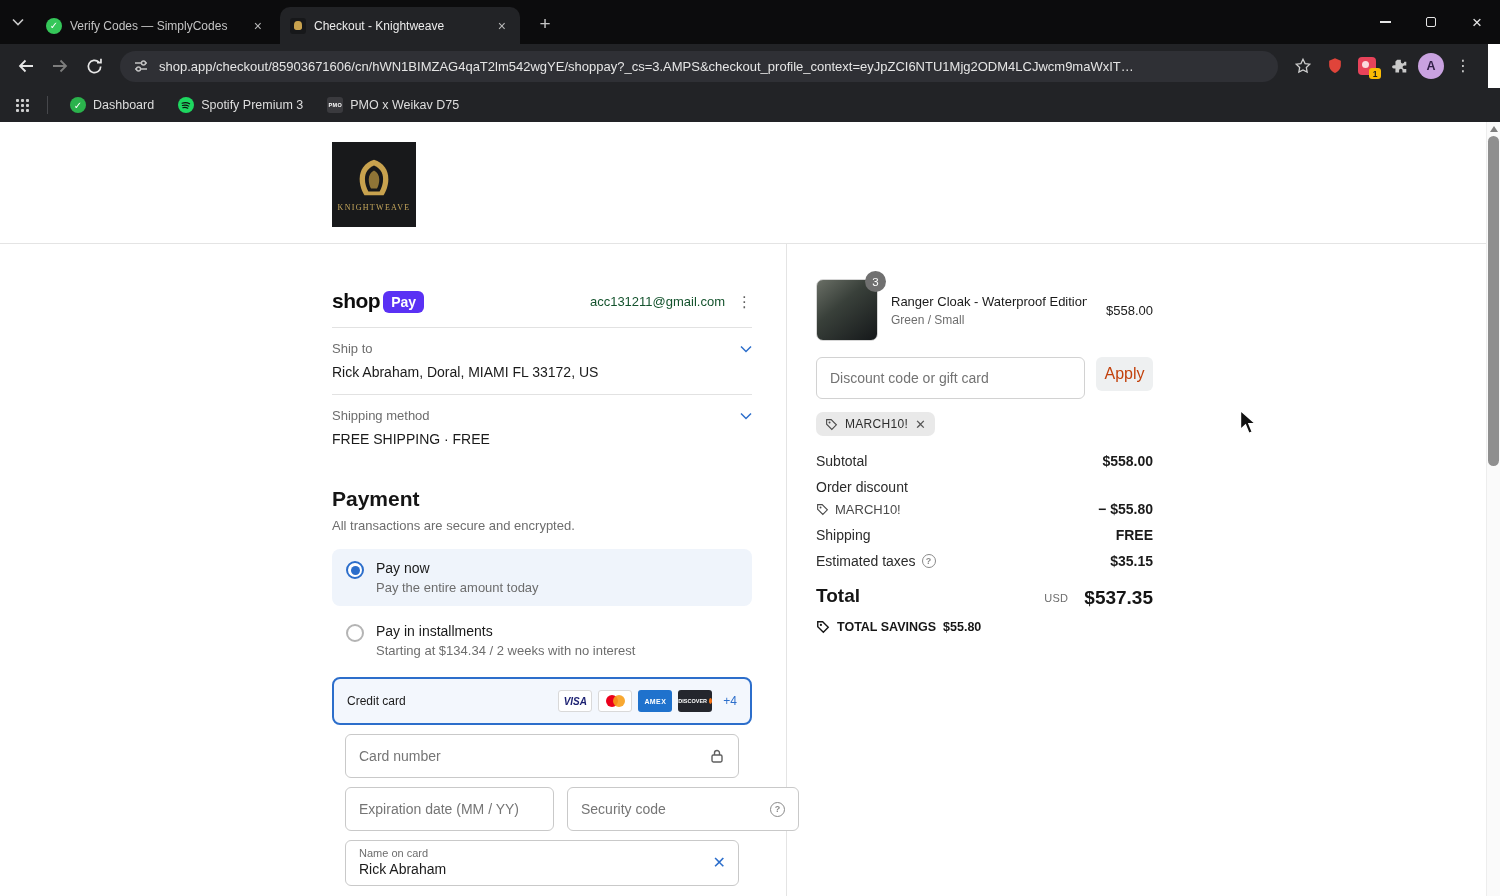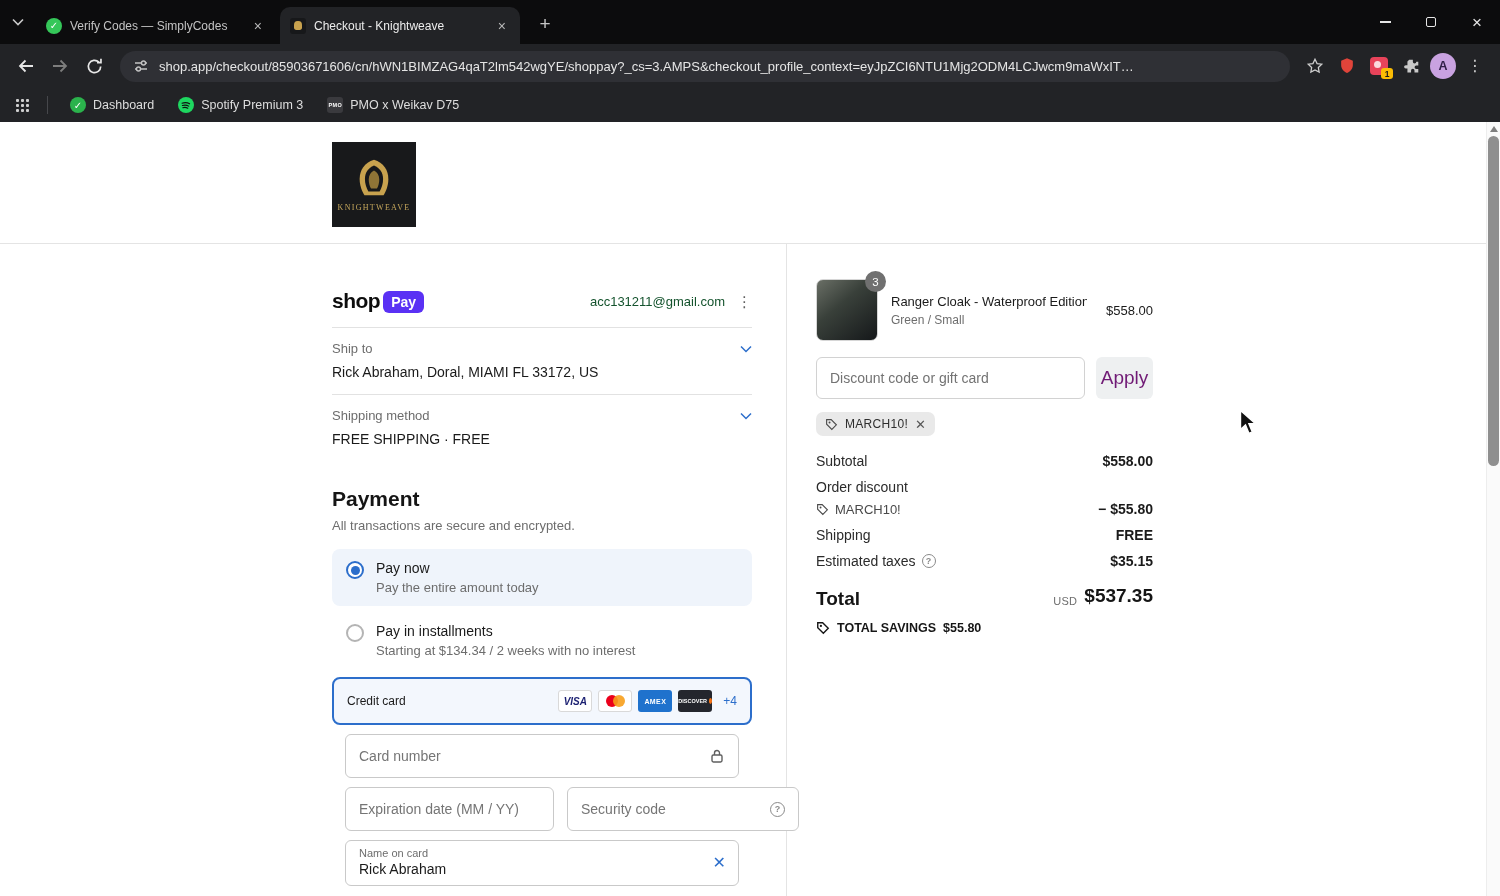--- a/index.html
+++ b/index.html
@@ -19,21 +19,21 @@
               display:flex;align-items:center;justify-content:center;flex:none}
   .fav-knight{width:16px;height:16px;border-radius:3px;background:#17181a;display:flex;align-items:center;justify-content:center;flex:none}
   .fav-knight i{display:block;width:8px;height:9px;border-radius:45% 45% 30% 30%;background:#c8a24e}
   .newtab{width:30px;height:30px;margin:0 0 5px 6px;color:#c6c6c6;font-size:19px;display:flex;align-items:center;justify-content:center;border-radius:50%}
   .wincontrols{margin-left:auto;display:flex;height:44px;align-self:flex-start}
   .winbtn{width:46px;height:44px;display:flex;align-items:center;justify-content:center;color:#e6e6e6}
   .ico-min{width:11px;height:1.6px;background:#e6e6e6}
   .ico-max{width:10px;height:10px;border:1.6px solid #e6e6e6;border-radius:2px}
   .ico-x{font-size:17px;line-height:1}
 
-  .toolbar{position:absolute;top:44px;left:0;right:0;height:44px;background:#222326;display:flex;align-items:center;padding:0 10px;gap:2px}
+  .toolbar{position:absolute;top:44px;left:0;right:12px;height:44px;background:#222326;display:flex;align-items:center;padding:0 10px;gap:2px}
   .navbtn{width:32px;height:32px;border-radius:50%;display:flex;align-items:center;justify-content:center;flex:none}
   .omnibox{flex:1;min-width:0;height:31px;background:#2f3035;border-radius:16px;margin:0 8px;display:flex;align-items:center;padding:0 13px;gap:10px}
   .omni-url{color:#e5e5e5;font-size:13px;white-space:nowrap;overflow:hidden;flex:1}
   .extbtn{width:30px;height:30px;display:flex;align-items:center;justify-content:center;position:relative;flex:none}
   .ext-red{width:18px;height:18px;border-radius:4px;background:#e8435a;position:relative}
   .ext-red i{position:absolute;left:4px;top:4px;width:7px;height:7px;border-radius:50%;background:#ffffffcc}
   .ext-badge{position:absolute;right:1px;bottom:2px;min-width:12px;height:11px;border-radius:3px;background:#fbbc04;
              color:#1b1b1b;font-size:8.5px;font-weight:700;display:flex;align-items:center;justify-content:center;padding:0 2px}
   .avatar{width:26px;height:26px;border-radius:50%;background:#c9a2e0;color:#33214a;font-size:12.5px;font-weight:700;
           display:flex;align-items:center;justify-content:center;flex:none}
@@ -122,38 +122,38 @@
              color:#fff;font-size:11.5px;display:flex;align-items:center;justify-content:center}
   .item-info{flex:1;min-width:0}
   .item-title{font-size:13px;color:#1a1a1a;white-space:nowrap;overflow:hidden}
   .item-variant{font-size:12px;color:#6d6d6d;margin-top:4px}
   .item-price{font-size:13px;color:#1a1a1a;margin-left:6px}
 
   .discount-row{margin-top:16px;display:flex;gap:11px}
   .discount-input{flex:1;height:42px;border:1px solid #d2d2d2;border-radius:6px;padding:0 13px;font-size:14px;
                   font-family:inherit;outline:none;color:#1a1a1a}
   .discount-input::placeholder{color:#737373}
-  .apply-btn{width:57px;height:42px;border-radius:6px;background:#eef0f1;color:#701a75;font-size:19px;border:0;
+  .apply-btn{width:57px;height:34px;border-radius:6px;background:#eef0f1;color:#c2410c;font-size:16px;border:0;
              display:flex;align-items:center;justify-content:center;font-family:inherit}
 
   .chip-row{margin-top:13px}
   .chip{display:inline-flex;align-items:center;gap:7px;background:#e9e9e9;border-radius:7px;padding:5px 9px;
         font-size:12px;color:#2e2e2e;letter-spacing:.3px}
   .chip-x{color:#555;font-size:13px;line-height:1}
 
   .totals{margin-top:17px}
   .trow{display:flex;align-items:center;margin-top:10px}
   .trow:first-child{margin-top:0}
   .trow .lab{font-size:14px;color:#2b2b2b;display:flex;align-items:center;gap:6px}
   .trow .lab.small{font-size:13px;color:#4a4a4a}
   .trow .val{margin-left:auto;font-size:14px;color:#1a1a1a;font-weight:600}
   .trow.tight{margin-top:6px}
   .total-row{display:flex;align-items:baseline;margin-top:16px}
   .total-lab{font-size:19px;font-weight:700;color:#151515}
-  .total-val{margin-left:auto;display:flex;align-items:flex-end;gap:7px}
+  .total-val{margin-left:auto;display:flex;align-items:center;gap:16px}
   .cur{font-size:11px;color:#6d6d6d;letter-spacing:.3px}
   .amt{font-size:19px;font-weight:700;color:#151515}
   .savings{margin-top:11px;display:flex;align-items:center;gap:7px;font-size:12.5px;font-weight:700;color:#161616}
 
   
   .sbar{position:absolute;top:122px;right:0;bottom:0;width:14px;background:#fafafa;border-left:1px solid #ededed}
   .sbar .up{margin:4px auto 0;width:0;height:0;border-left:4px solid transparent;border-right:4px solid transparent;border-bottom:6px solid #7f7f7f}
   .sthumb{position:absolute;top:14px;left:1px;width:11px;border-radius:6px;background:#8f8f8f;height:330px}
   .cursor{position:absolute;left:1239px;top:409px;z-index:60}
 </style>

